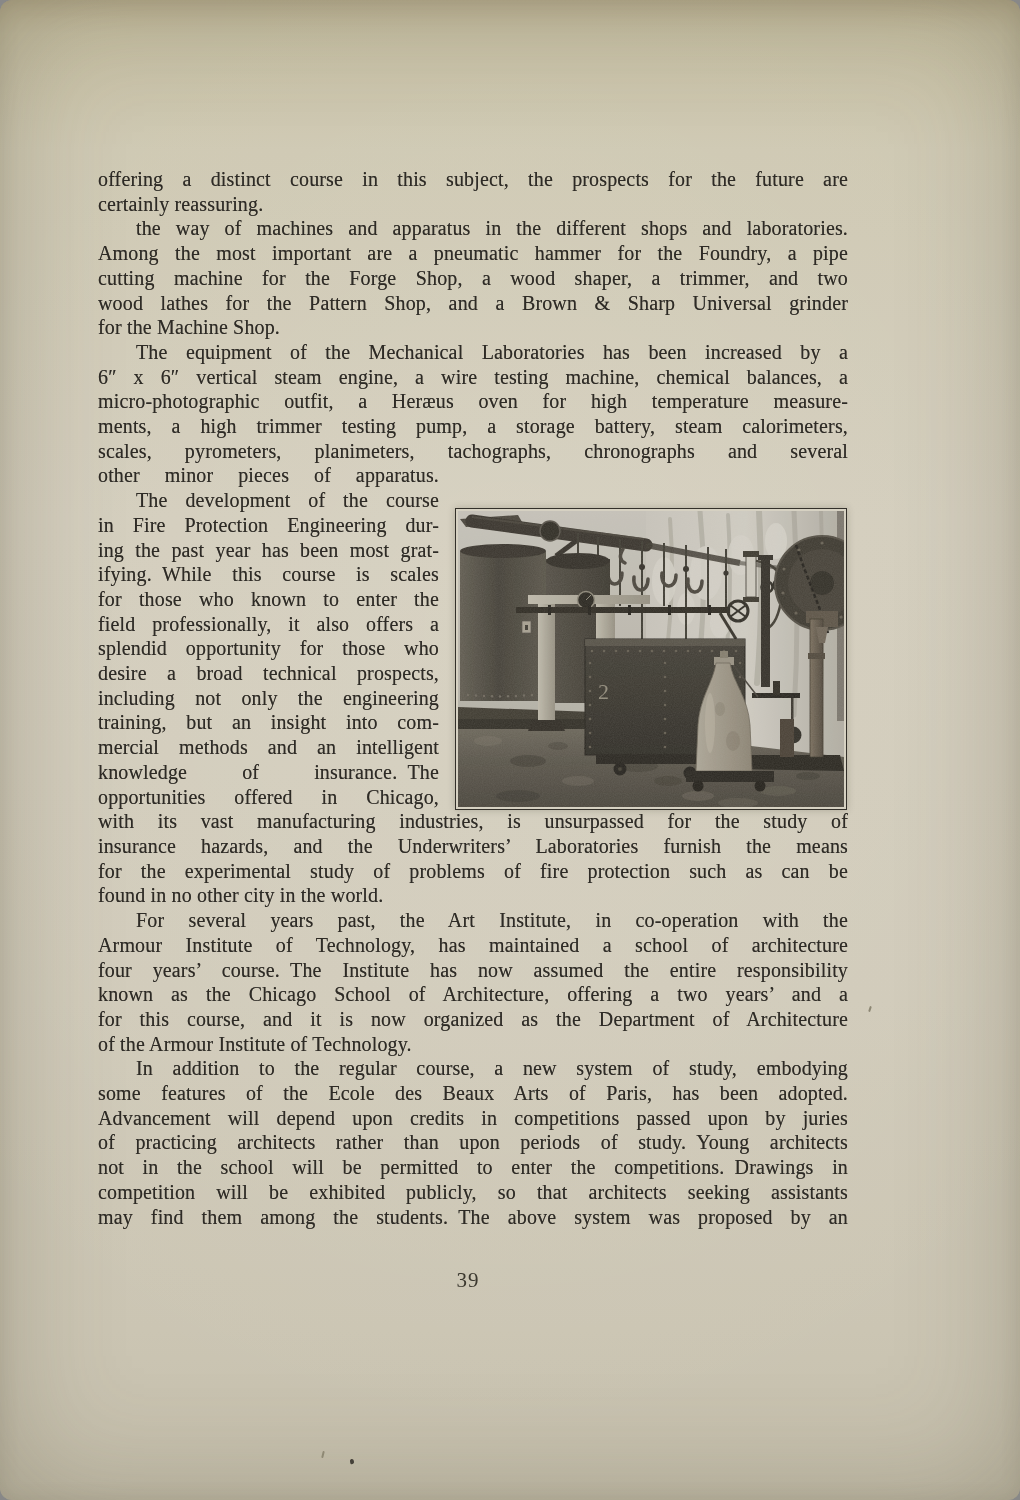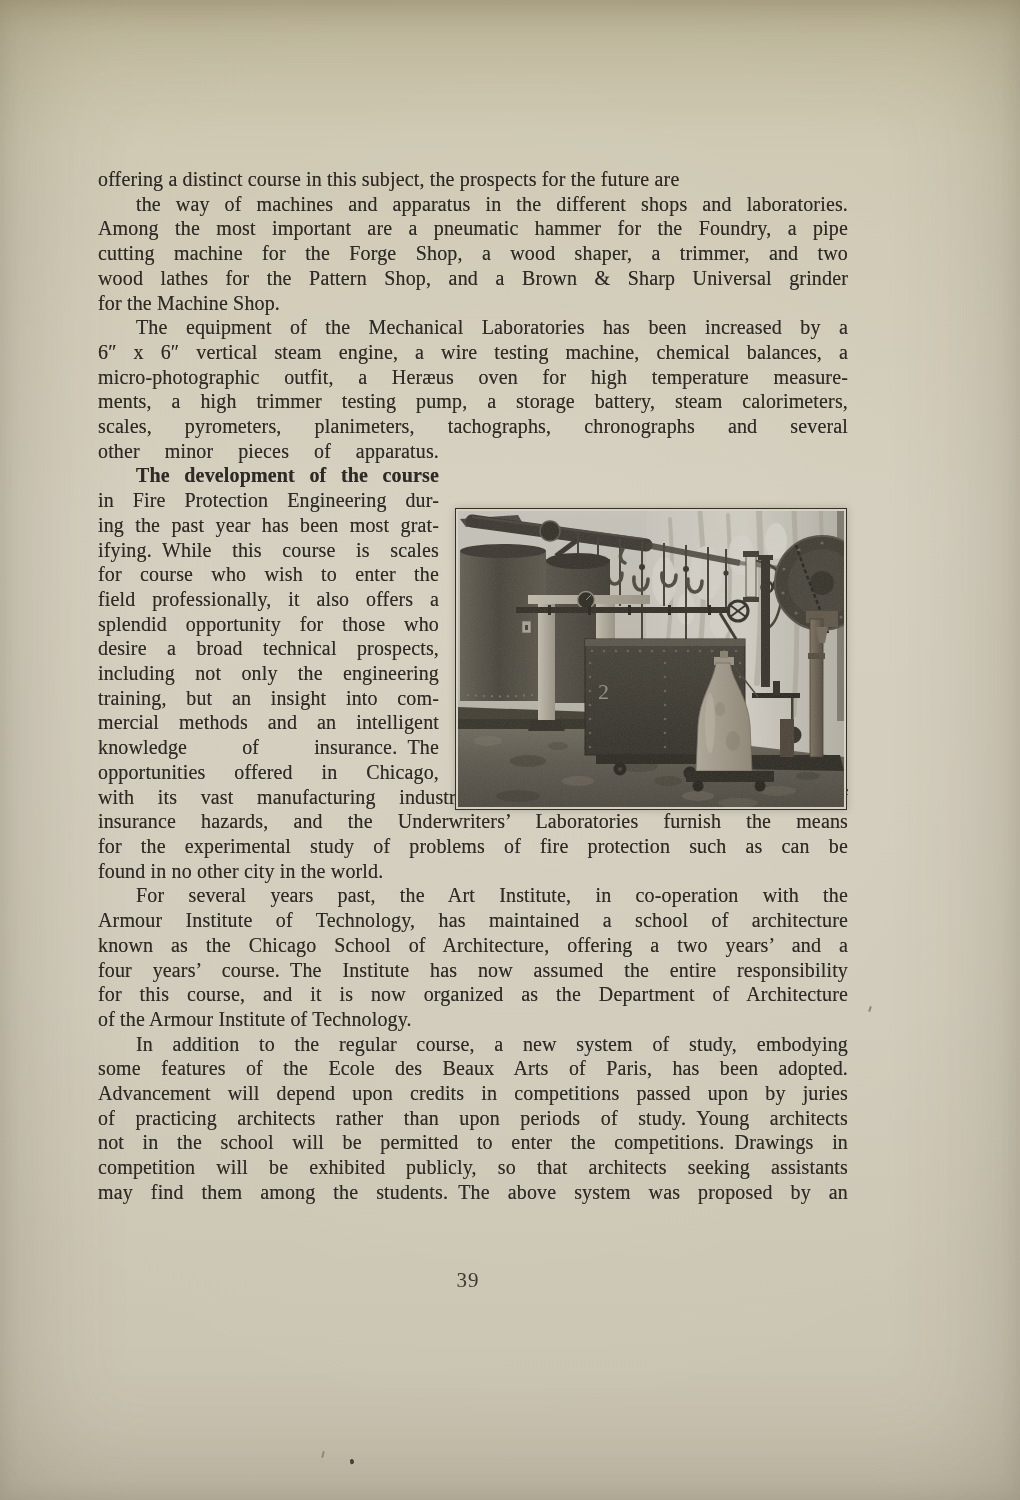--- a/index.html
+++ b/index.html
@@ -3,36 +3,37 @@
 <meta charset="utf-8">
 <style>
   html,body{margin:0;padding:0;background:#888;}
   .page{
     position:relative;width:1020px;height:1500px;overflow:hidden;margin:0 auto;
     background:
       radial-gradient(120% 90% at 50% 42%, rgba(255,255,248,.12) 0%, rgba(255,255,248,0) 62%),
       linear-gradient(180deg,#bcb293 0px,#c6bfa3 34px,#cec8b2 150px,#d2ccbb 520px,#d0cab9 1000px,#cbc5b3 1330px,#c5bfac 1500px);
     font-family:"Liberation Serif","DejaVu Serif",serif;
     color:#2e2b26;
+    border-radius:12px;
   }
   .page::after{
     content:"";position:absolute;inset:0;pointer-events:none;
     box-shadow:inset 0 0 120px rgba(82,76,54,.30), inset 0 0 20px rgba(82,76,54,.14);
   }
   .text-block{
     position:absolute;left:98px;top:167px;width:750px;
     font-size:20px;line-height:24.7px;letter-spacing:.15px;
     text-shadow:0 0 .5px rgba(46,43,38,.55);
   }
   .para{margin:0;}
   .para .line{text-align:justify;text-align-last:justify;}
   .para.flush .line:last-child{text-align-last:left;}
   .para.indent .line:first-child{text-indent:38px;}
   .para.col{width:341px;}
-  .para.col .line:nth-child(2){text-indent:38px;font-weight:bold;}
+  .para.col .line:nth-child(2){text-indent:38px;}
   .photo{
     position:absolute;left:455px;top:508px;margin:0;
     padding:2px;border:1px solid #33302a;background:#d6d1c2;
     box-shadow:0 0 7px rgba(60,55,40,.25);
   }
   .photo svg{display:block;width:386px;height:296px;}
   .folio{
     position:absolute;left:98px;top:1268px;width:740px;text-align:center;
     font-size:21px;color:#3b382f;letter-spacing:1px;
   }
@@ -42,20 +43,21 @@
   .speck.s3{left:869px;top:1006px;width:2px;height:6px;background:#8d8774;border-radius:1px;transform:rotate(18deg);}
 </style>
 </head>
 <body>
 
 <div class="page">
 
   <div class="text-block">
     <div class="para flush">
         <div class="line">offering a distinct course in this subject, the prospects for the future are</div>
+        <div class="line">certainly reassuring.</div>
       </div>
     <div class="para flush indent">
         <div class="line">the way of machines and apparatus in the different shops and laboratories.</div>
         <div class="line">Among the most important are a pneumatic hammer for the Foundry, a pipe</div>
         <div class="line">cutting machine for the Forge Shop, a wood shaper, a trimmer, and two</div>
         <div class="line">wood lathes for the Pattern Shop, and a Brown &amp; Sharp Universal grinder</div>
         <div class="line">for the Machine Shop.</div>
       </div>
     <div class="para indent">
         <div class="line">The equipment of the Mechanical Laboratories has been increased by a</div>
@@ -63,41 +65,41 @@
         <div class="line">micro-photographic outfit, a Heræus oven for high temperature measure-</div>
         <div class="line">ments, a high trimmer testing pump, a storage battery, steam calorimeters,</div>
         <div class="line">scales, pyrometers, planimeters, tachographs, chronographs and several</div>
       </div>
     <div class="para col">
         <div class="line">other minor pieces of apparatus.</div>
         <div class="line">The development of the course</div>
         <div class="line">in Fire Protection Engineering dur-</div>
         <div class="line">ing the past year has been most grat-</div>
         <div class="line">ifying. While this course is scales</div>
-        <div class="line">for course who wish to enter the</div>
+        <div class="line">for those who known to enter the</div>
         <div class="line">field professionally, it also offers a</div>
         <div class="line">splendid opportunity for those who</div>
         <div class="line">desire a broad technical prospects,</div>
         <div class="line">including not only the engineering</div>
         <div class="line">training, but an insight into com-</div>
         <div class="line">mercial methods and an intelligent</div>
         <div class="line">knowledge of insurance. The</div>
         <div class="line">opportunities offered in Chicago,</div>
       </div>
     <div class="para flush">
         <div class="line">with its vast manufacturing industries, is unsurpassed for the study of</div>
         <div class="line">insurance hazards, and the Underwriters’ Laboratories furnish the means</div>
         <div class="line">for the experimental study of problems of fire protection such as can be</div>
         <div class="line">found in no other city in the world.</div>
       </div>
     <div class="para flush indent">
         <div class="line">For several years past, the Art Institute, in co-operation with the</div>
         <div class="line">Armour Institute of Technology, has maintained a school of architecture</div>
+        <div class="line">four years’ course. The Institute has now assumed the entire responsibility</div>
         <div class="line">known as the Chicago School of Architecture, offering a two years’ and a</div>
-        <div class="line">four years’ course. The Institute has now assumed the entire responsibility</div>
         <div class="line">for this course, and it is now organized as the Department of Architecture</div>
         <div class="line">of the Armour Institute of Technology.</div>
       </div>
     <div class="para indent">
         <div class="line">In addition to the regular course, a new system of study, embodying</div>
         <div class="line">some features of the Ecole des Beaux Arts of Paris, has been adopted.</div>
         <div class="line">Advancement will depend upon credits in competitions passed upon by juries</div>
         <div class="line">of practicing architects rather than upon periods of study. Young architects</div>
         <div class="line">not in the school will be permitted to enter the competitions. Drawings in</div>
         <div class="line">competition will be exhibited publicly, so that architects seeking assistants</div>

